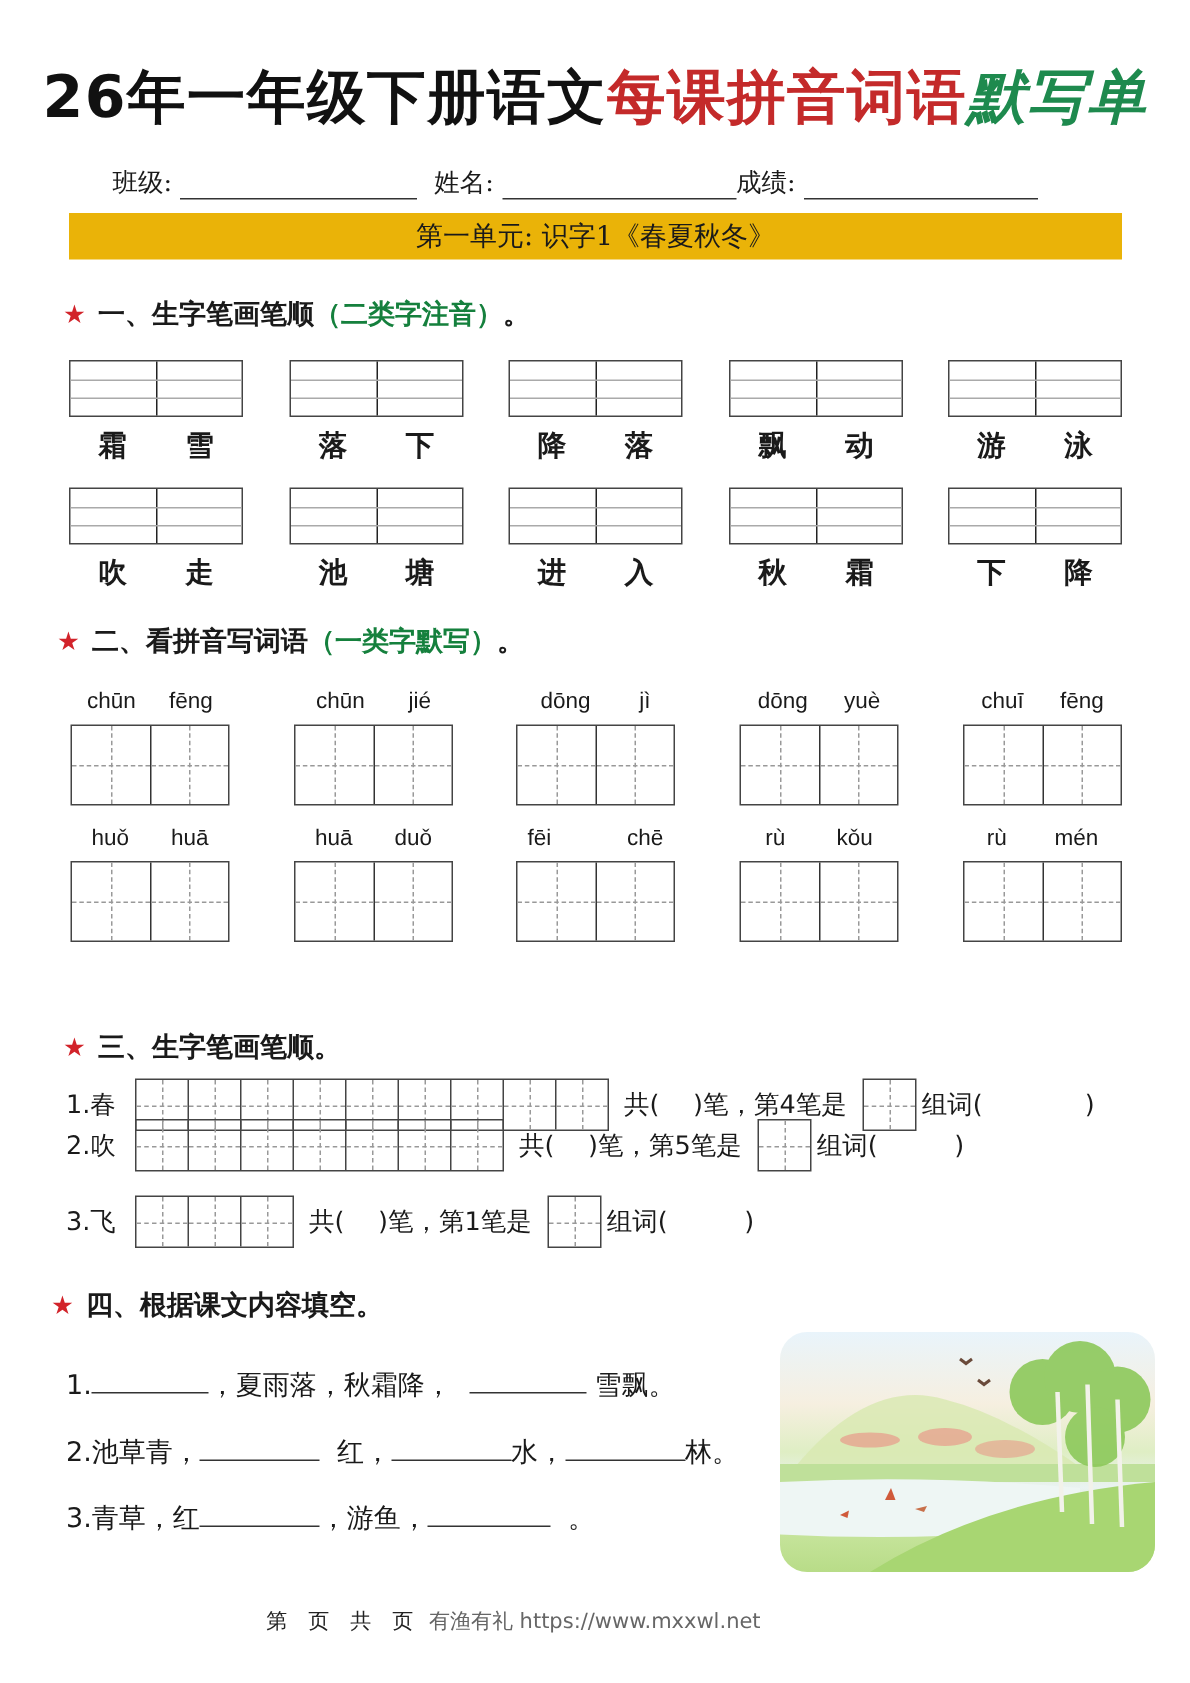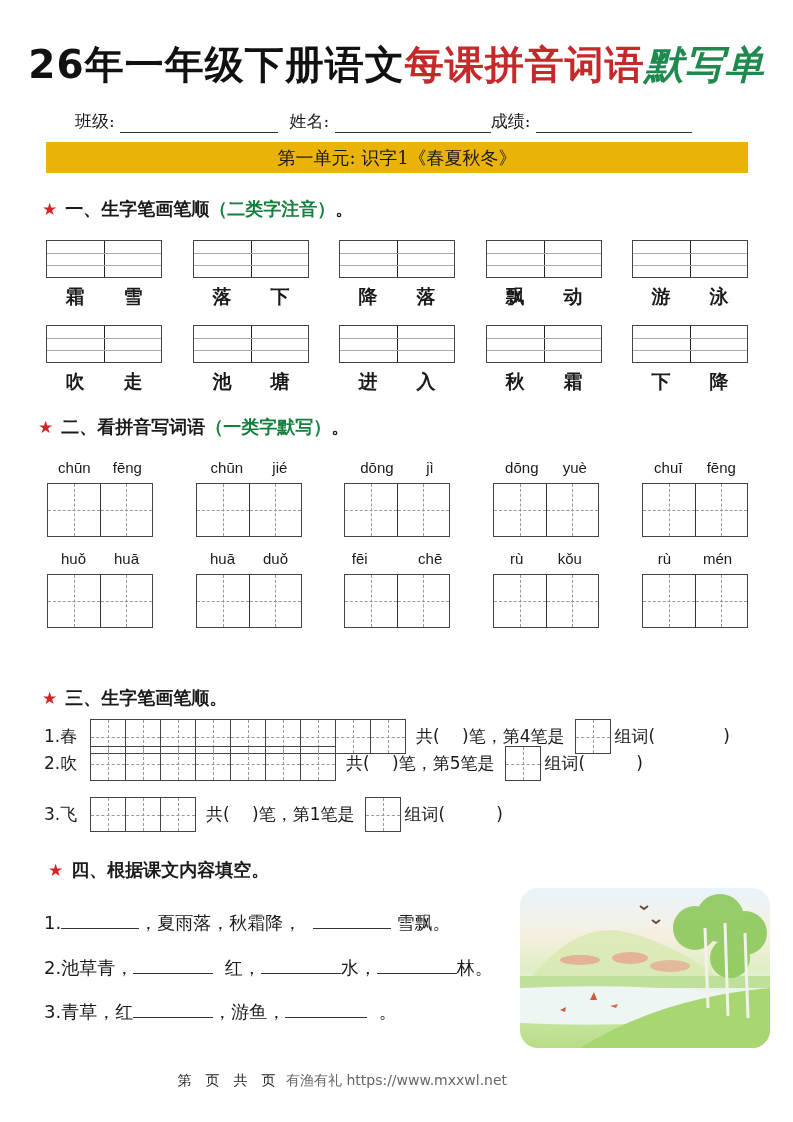--- a/index.html
+++ b/index.html
@@ -413,21 +413,21 @@
       <span style="margin-left:10px">共(　 )笔，</span>
       <span>第1笔是</span>
       <span class="single" style="margin:0 4px 0 10px">
         <span class="dv"></span>
         <span class="dh"></span>
       </span>
       <span>组词(　　　)</span>
     </div>
   </div>
 
-<div class="abs sec-title" style="top:858px;left:48px;">
+<div class="abs sec-title" style="top:858px;left:34px;">
   <span class="star">★</span><span>四、根据课文内容填空。</span>
 </div>
 
 <div class="abs fill" style="top:910px;left:44px;">
   <span>1.</span><span class="blank" style="width:78px"></span><span>，夏雨落，秋霜降，</span>&nbsp;&nbsp;<span class="blank" style="width:78px"></span>&nbsp;<span>雪飘。</span>
 </div>
 <div class="abs fill" style="top:955px;left:44px;">
   <span>2.池草青，</span><span class="blank" style="width:80px"></span>&nbsp;&nbsp;<span>红，</span><span class="blank" style="width:80px"></span><span>水，</span><span class="blank" style="width:80px"></span><span>林。</span>
 </div>
 <div class="abs fill" style="top:999px;left:44px;">

